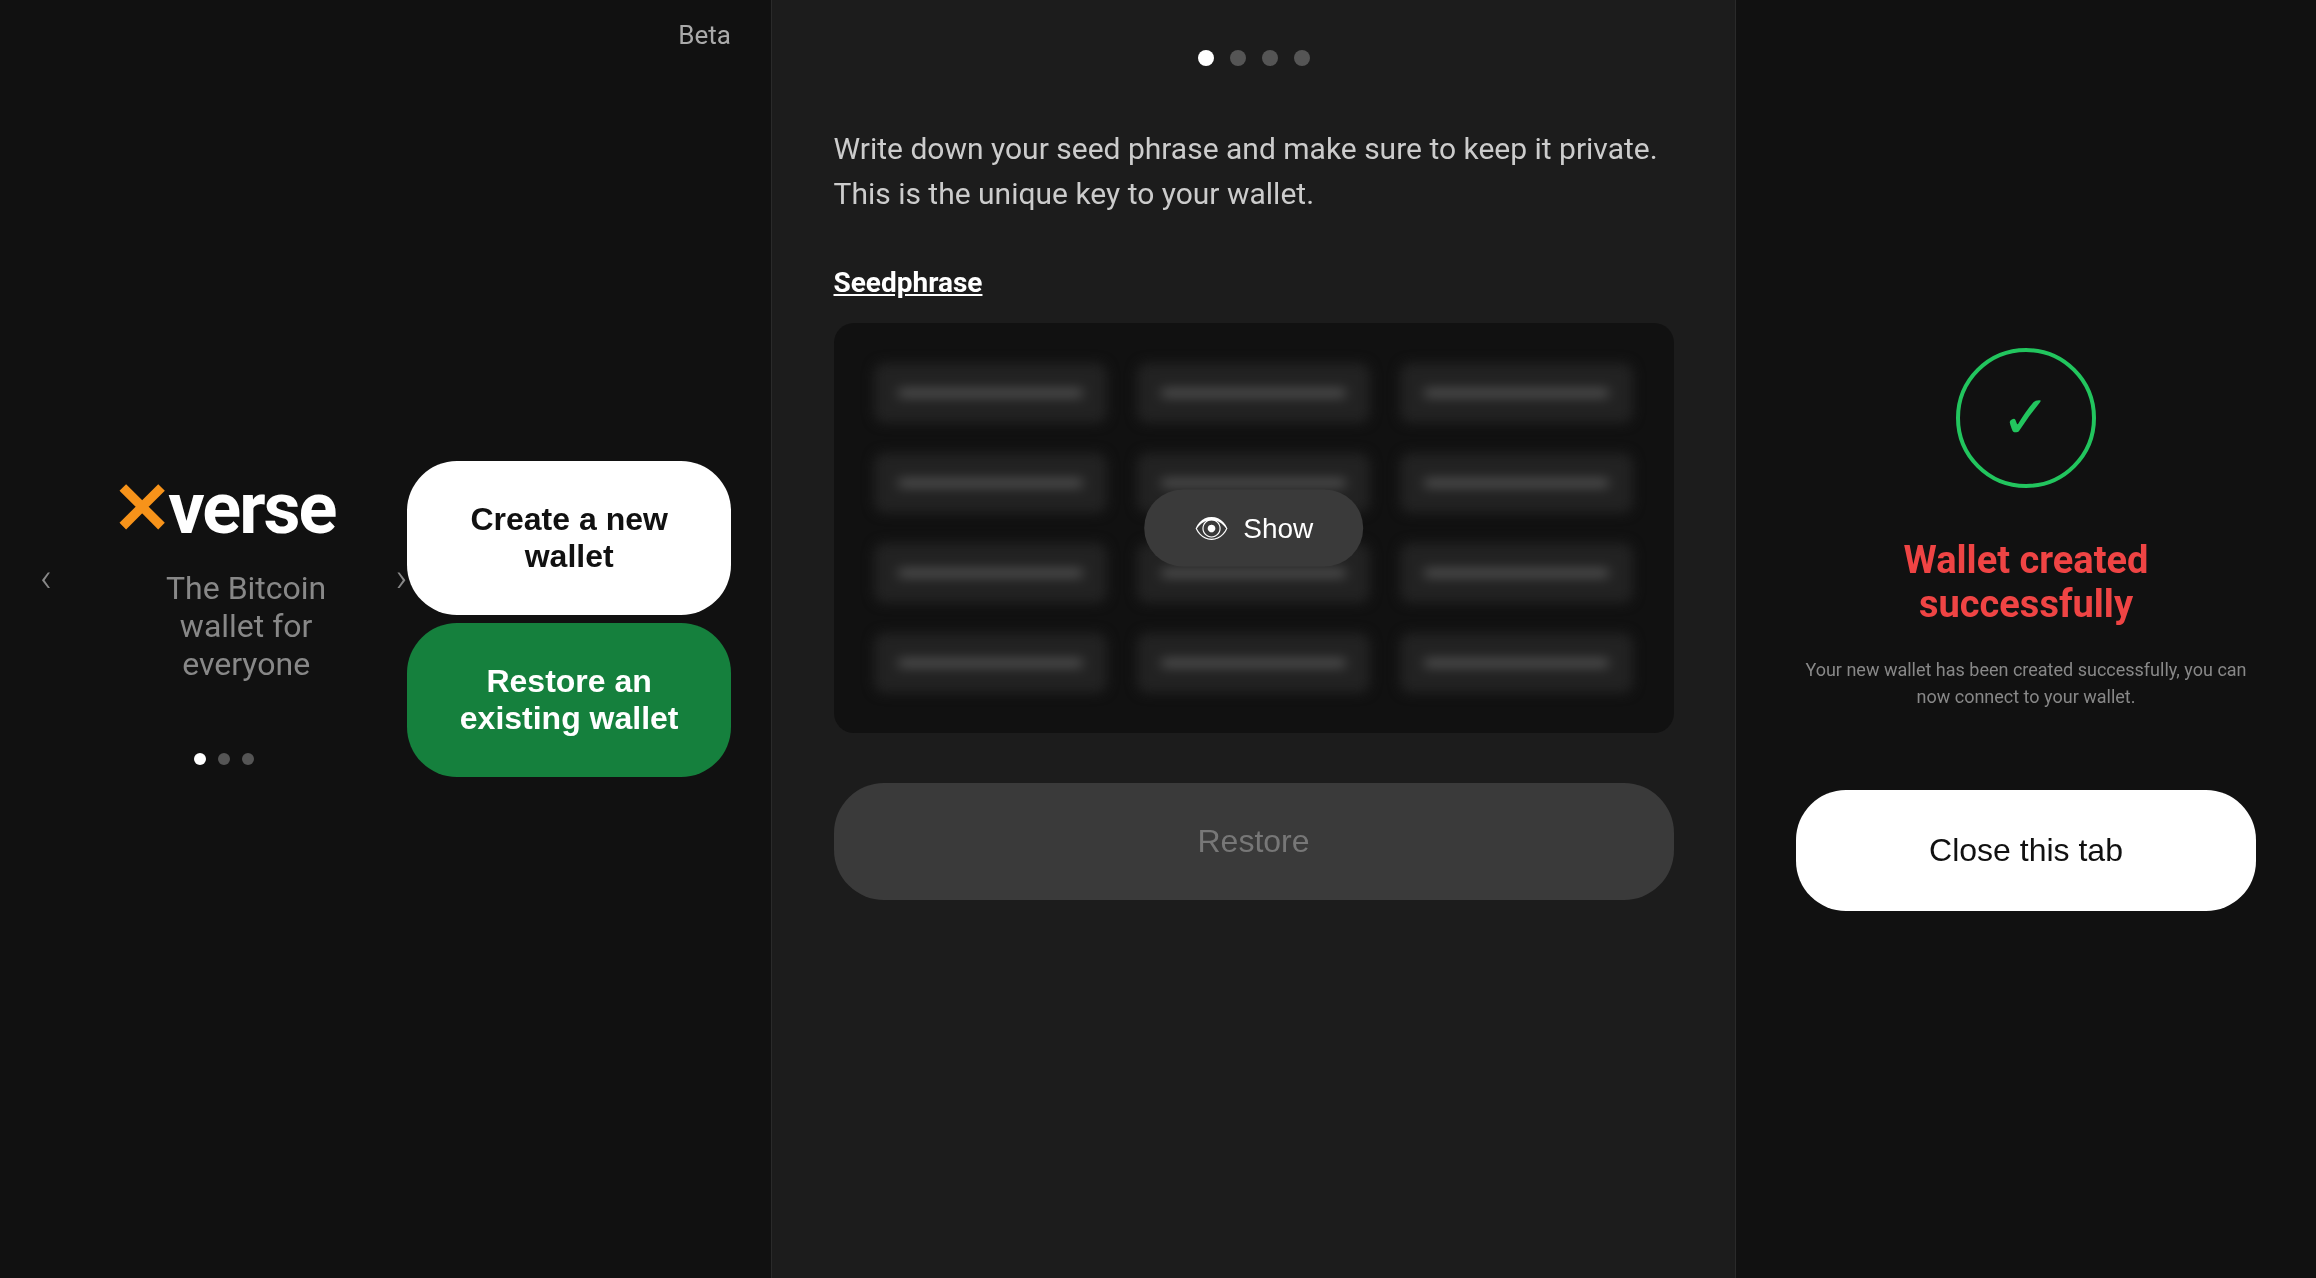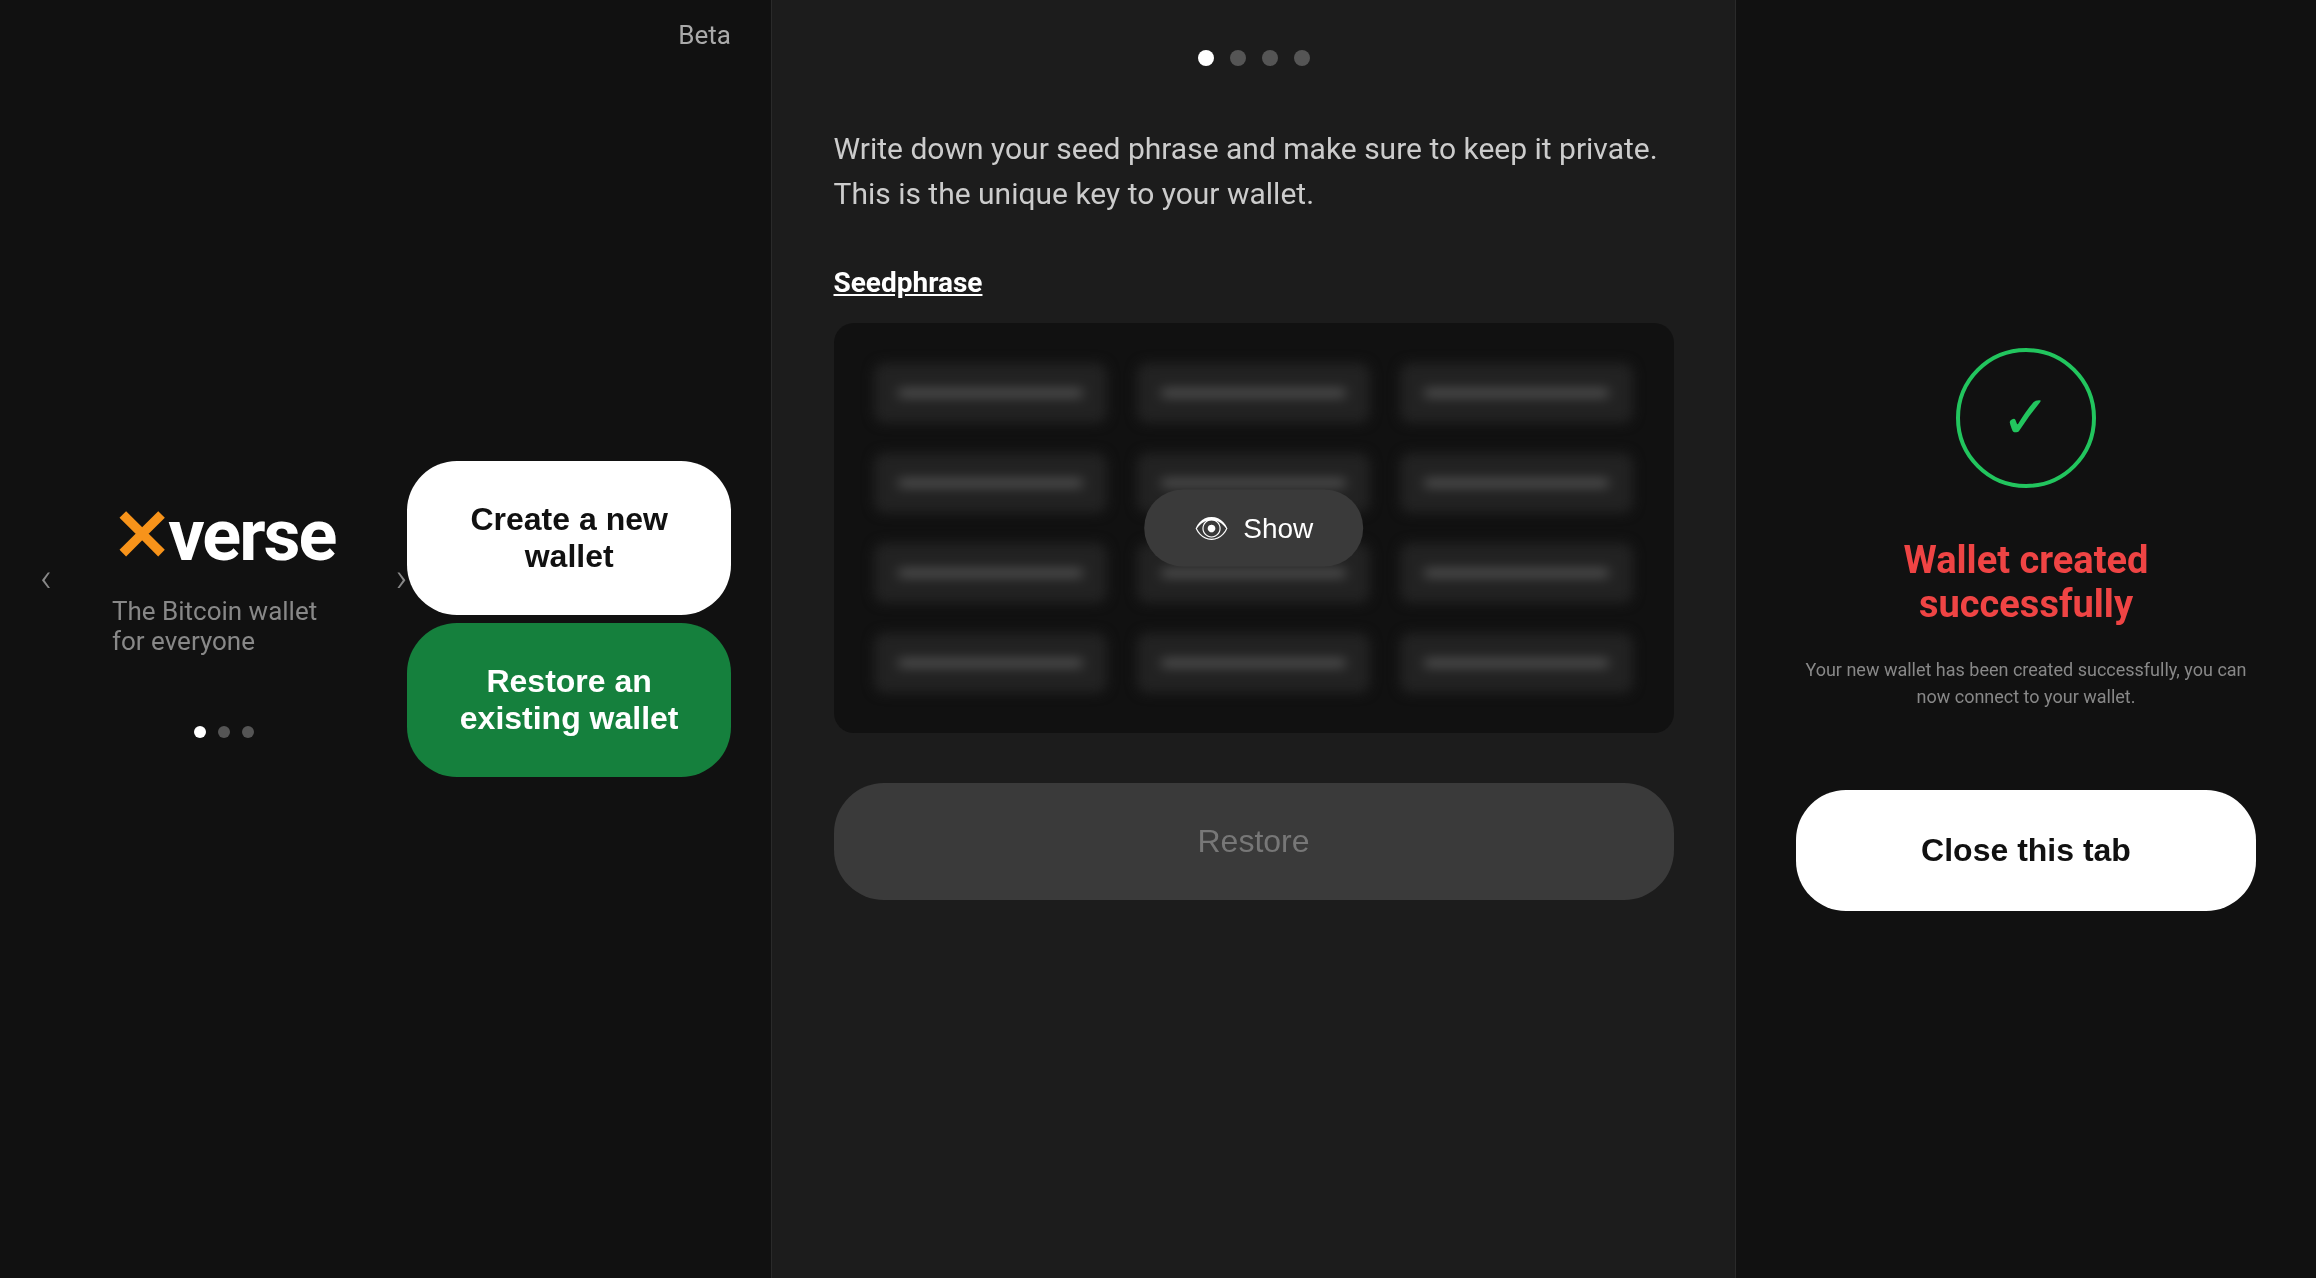--- a/index.html
+++ b/index.html
@@ -61,23 +61,25 @@
     }
 
     .logo-area {
       display: flex;
       flex-direction: column;
       align-items: center;
       gap: 24px;
     }
 
     .tagline {
-      font-size: 26px;
+      font-size: 32px;
       color: #888888;
       font-weight: 400;
+      text-align: center;
+      margin-left: 45px;
     }
 
     .dots-indicator {
       display: flex;
       gap: 12px;
       align-items: center;
       margin-top: 20px;
     }
 
     .dot {
@@ -295,21 +297,21 @@
     }
 
     .btn-close-tab {
       width: 100%;
       padding: 42px 20px;
       background: #ffffff;
       color: #111111;
       border: none;
       border-radius: 50px;
       font-size: 32px;
-      font-weight: 700;
+      font-weight: 400;
       cursor: pointer;
     }
 
     
     .xverse-logo {
       display: flex;
       align-items: center;
       font-size: 72px;
       font-weight: 700;
       color: #ffffff;

